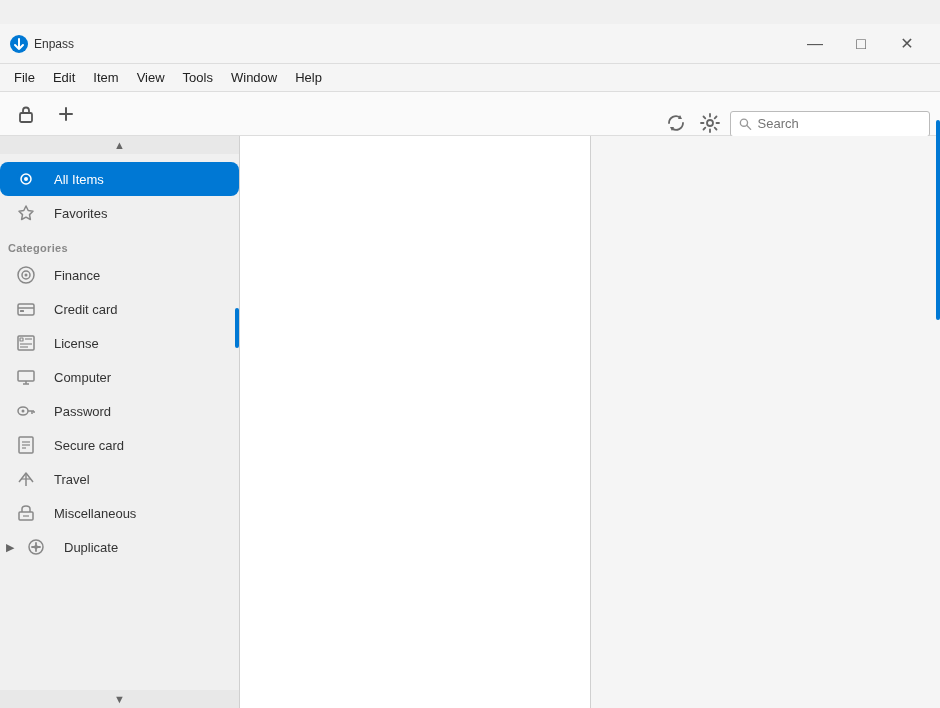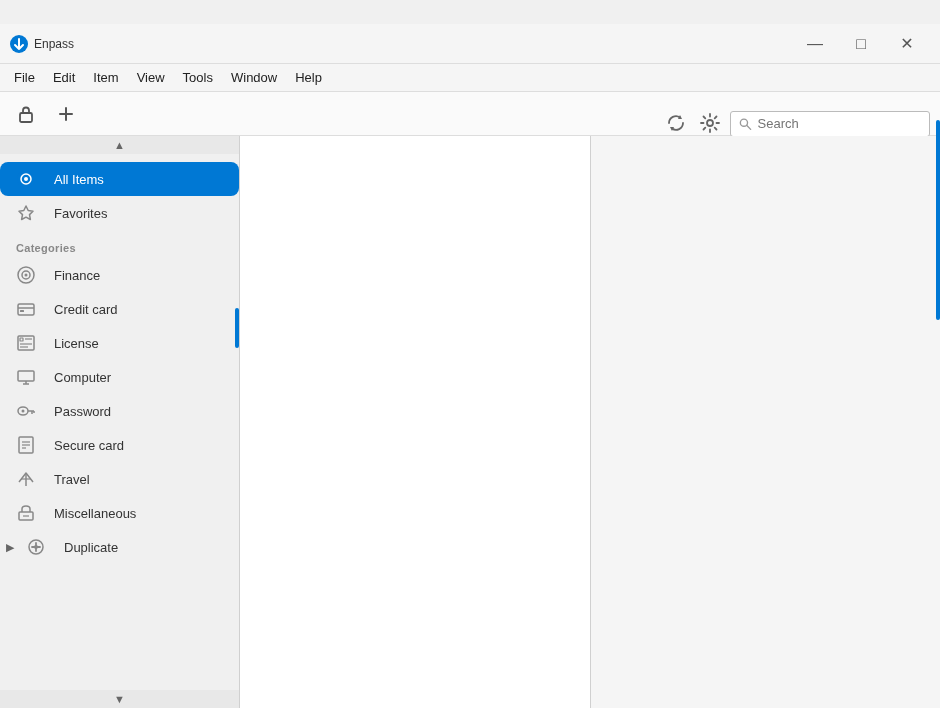--- a/index.html
+++ b/index.html
@@ -201,21 +201,21 @@
       flex-shrink: 0;
       font-size: 16px;
       color: #666;
     }
 
     .sidebar-label {
       font-size: 13px;
     }
 
     .section-header {
-      padding: 12px 16px 4px 16px;
+      padding: 12px 16px 4px 8px;
       font-size: 11px;
       color: #888;
       text-transform: none;
       font-weight: 600;
       letter-spacing: 0.3px;
     }
 
     
     .scroll-arrow {
       width: 100%;

